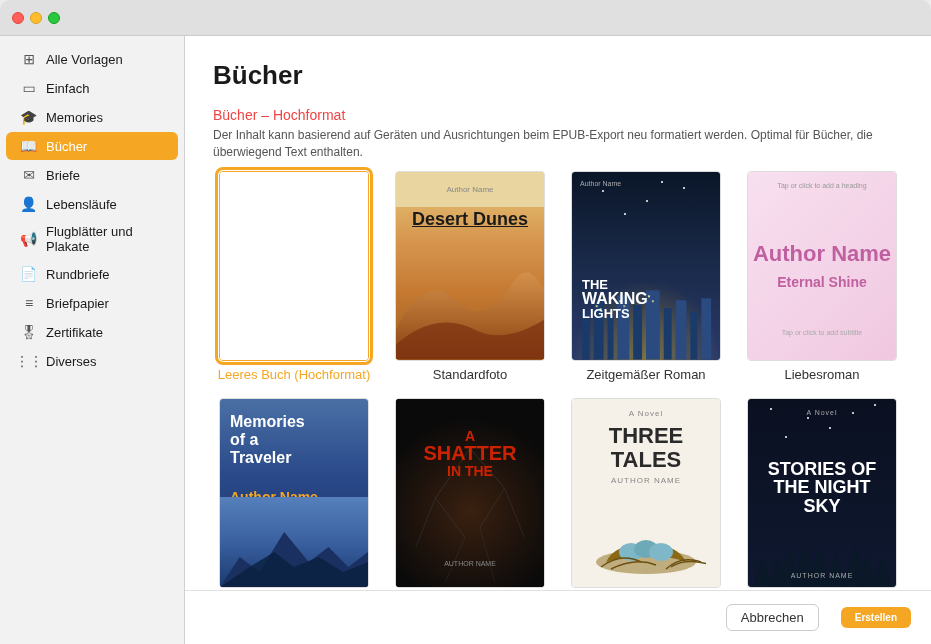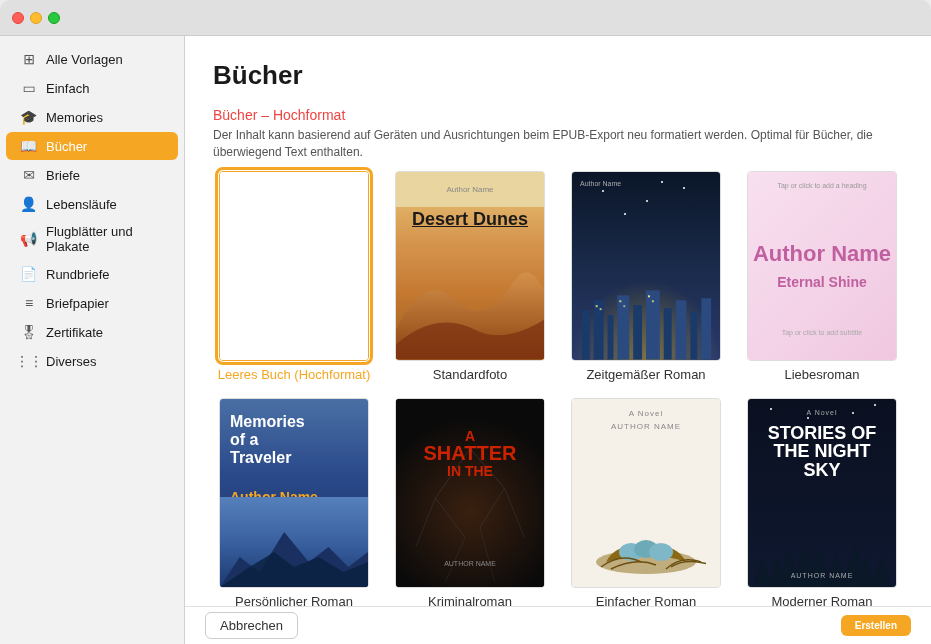--- a/index.html
+++ b/index.html
@@ -382,20 +382,21 @@
     
     .cover-stories {
       background: linear-gradient(180deg, #0a1020 0%, #0f1830 100%);
       width: 100%;
       height: 100%;
       position: relative;
       display: flex;
       flex-direction: column;
       align-items: center;
       justify-content: flex-start;
+      gap: 36px;
     }
     .cover-stories .novel-badge {
       font-size: 7px;
       color: #aaa;
       margin-top: 10px;
       letter-spacing: 1px;
     }
     .cover-stories .stories-title {
       font-size: 18px;
       font-weight: 900;
@@ -470,28 +471,28 @@
       align-items: center;
       justify-content: center;
     }
 
     
     .bottom-bar {
       position: absolute;
       bottom: 0;
       right: 0;
       left: 0;
-      height: 38px;
+      height: 54px;
       background: #fff;
       border-top: 1px solid #e0e0e0;
       display: flex;
       align-items: center;
-      justify-content: space-between;
+      justify-content: flex-end;
       padding: 0 20px;
-      gap: 10px;
+      gap: 22px;
     }
 
     .btn-cancel {
       background: transparent;
       border: 1px solid #ccc;
       border-radius: 6px;
       padding: 5px 14px;
       font-size: 13px;
       color: #333;
       cursor: pointer;
@@ -643,20 +644,25 @@
                 <rect x="131" y="18" width="10" height="62" fill="#2a4a80"></rect>
 
                 <rect x="24" y="25" width="2" height="2" fill="#ffee88" opacity="0.8"></rect>
                 <rect x="28" y="28" width="2" height="2" fill="#ffee88" opacity="0.7"></rect>
                 <rect x="48" y="20" width="2" height="2" fill="#ffee88" opacity="0.8"></rect>
                 <rect x="52" y="25" width="2" height="2" fill="#ffee88" opacity="0.6"></rect>
                 <rect x="77" y="15" width="2" height="2" fill="#ffee88" opacity="0.9"></rect>
                 <rect x="81" y="20" width="2" height="2" fill="#ffee88" opacity="0.7"></rect>
               </svg>
             </div>
+            <div class="waking-title">
+              <div style="font-size:13px;color:#fff;font-weight:900;">THE</div>
+              <div style="font-size:16px;color:#fff;font-weight:900;">WAKING</div>
+              <div style="font-size:13px;color:#fff;font-weight:900;">LIGHTS</div>
+            </div>
           </div>
         </div>
         <span class="template-label">Zeitgemäßer Roman</span>
       </div>
 
       <div class="template-item">
         <div class="template-cover">
           <div class="cover-eternal">
             <div class="author-sm">Tap or click to add a heading</div>
             <div class="eternal-name">Author Name</div>
@@ -714,20 +720,21 @@
             <div style="position:absolute;bottom:20px;left:0;right:0;text-align:center;font-size:7px;color:#888;z-index:3;">AUTHOR NAME</div>
           </div>
         </div>
         <span class="template-label">Kriminalroman</span>
       </div>
 
       <div class="template-item">
         <div class="template-cover">
           <div class="cover-three">
             <span class="novel-label">A Novel</span>
+            <div class="three-title">THREE TALES</div>
             <div class="author-three">AUTHOR NAME</div>
             <div class="nest-img">
               <svg viewBox="0 0 120 80" style="width:100%;height:100%">
 
                 <ellipse cx="60" cy="65" rx="50" ry="12" fill="#8B6914" opacity="0.5"></ellipse>
                 <path d="M20 65 Q30 45 60 50 Q90 45 100 65 Q80 58 60 60 Q40 58 20 65 Z" fill="#8B6914"></path>
 
                 <ellipse cx="45" cy="55" rx="12" ry="9" fill="#7eb8c8"></ellipse>
                 <ellipse cx="60" cy="52" rx="12" ry="9" fill="#6daab8"></ellipse>
                 <ellipse cx="75" cy="55" rx="12" ry="9" fill="#7eb8c8"></ellipse>

